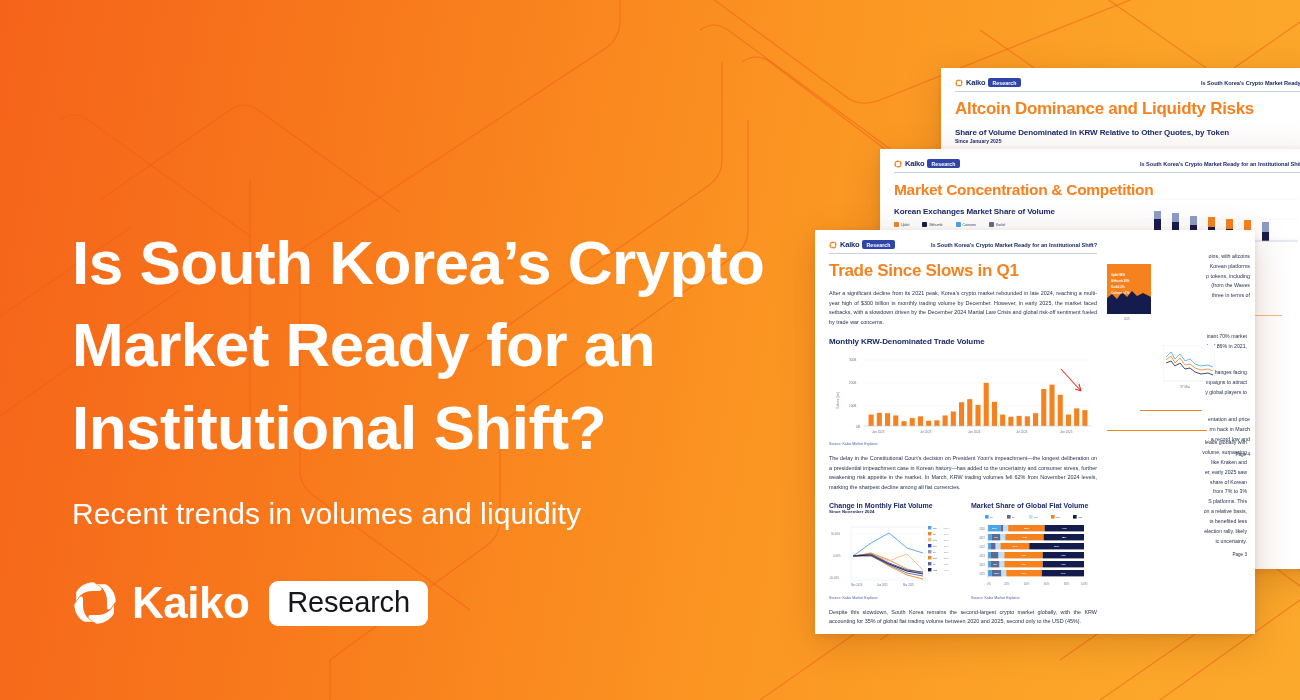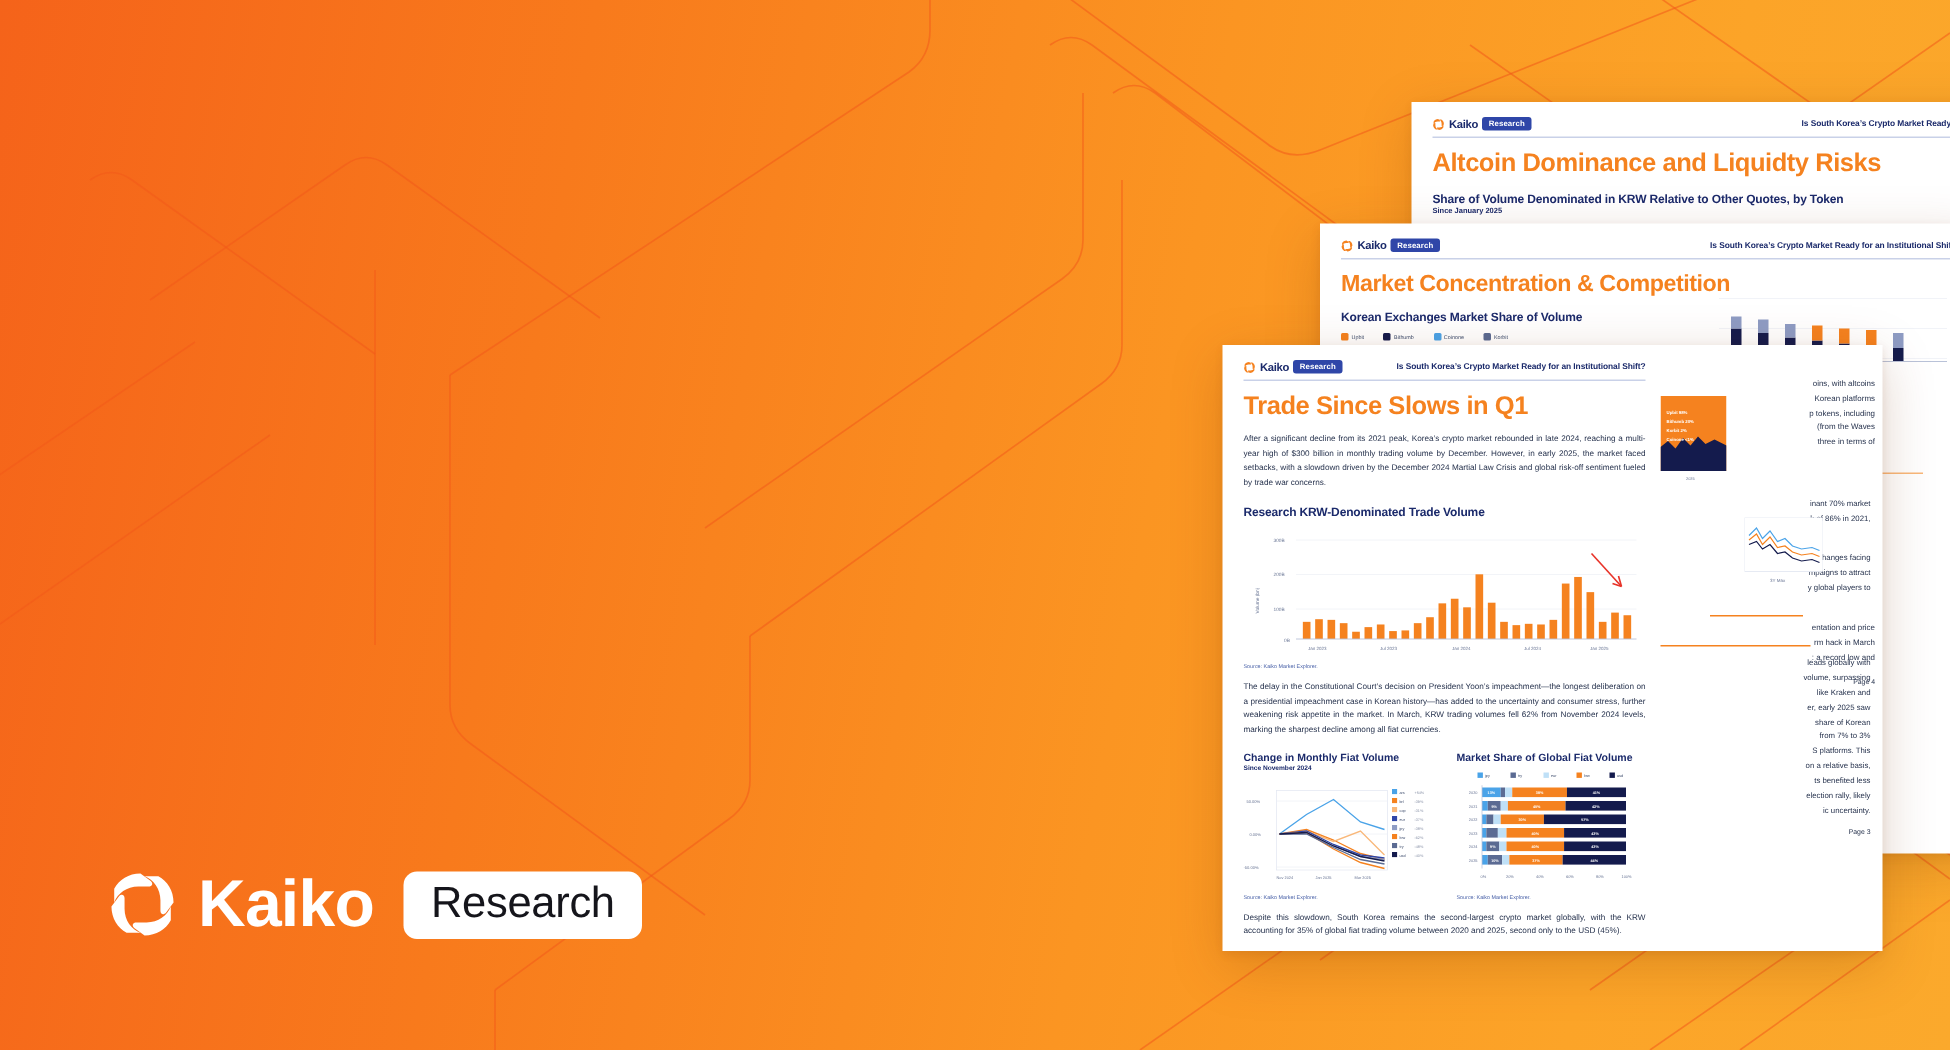--- a/index.html
+++ b/index.html
@@ -141,20 +141,26 @@
       <path d="M1200 500 L1300 570"></path>
       <path d="M1060 660 L1220 548 Q1234 538 1248 548 L1300 586"></path>
       <path d="M1100 700 L1230 610"></path>
       <path d="M1235 470 Q1249 460 1262 470 L1300 497"></path>
       <path d="M880 640 L1000 556 Q1014 546 1028 556 L1120 620"></path>
       <path d="M760 700 L900 602"></path>
       <path d="M980 30 L1120 128 Q1134 138 1148 128 L1300 22"></path>
     </g>
   </svg>
 
+  <div id="hero">
+    <div id="hero-title">Is South Korea’s Crypto
+Market Ready for an
+Institutional Shift?</div>
+    <div id="hero-sub">Recent trends in volumes and liquidity</div>
+  </div>
 
   <div id="logo-lockup">
     <svg id="logo-mark" viewBox="0 0 100 100">
       <g fill="#ffffff">
         <path d="M47 5 C30 5 16 14 9 27 L9 47 C14 34 27 24 44 24 L59 24 C64 24 66 20 62 16 Z"></path>
         <path d="M95 47 C95 30 86 16 73 9 L53 9 C66 14 76 27 76 44 L76 59 C76 64 80 66 84 62 Z"></path>
         <path d="M53 95 C70 95 84 86 91 73 L91 53 C86 66 73 76 56 76 L41 76 C36 76 34 80 38 84 Z"></path>
         <path d="M5 53 C5 70 14 84 27 91 L47 91 C34 86 24 73 24 56 L24 41 C24 36 20 34 16 38 Z"></path>
       </g>
     </svg>
@@ -297,21 +303,21 @@
             <span class="pg-logo-word">Kaiko</span>
             <span class="pg-logo-pill">Research</span>
           </div>
           <div class="pg-head-title">Is South Korea’s Crypto Market Ready for an Institutional Shift?</div>
         </div>
         <div class="pg-rule"></div>
 
         <div class="pg-h1">Trade Since Slows in Q1</div>
         <div class="pg-body">After a significant decline from its 2021 peak, Korea’s crypto market rebounded in late 2024, reaching a multi-year high of $300 billion in monthly trading volume by December. However, in early 2025, the market faced setbacks, with a slowdown driven by the December 2024 Martial Law Crisis and global risk-off sentiment fueled by trade war concerns.</div>
 
-        <div class="pg-h2">Research KRW-Denominated Trade Volume</div>
+        <div class="pg-h2">Monthly KRW-Denominated Trade Volume</div>
 
         <svg width="268" height="88" viewBox="0 0 268 88" style="margin-top:5px">
           <g font-size="3.2" fill="#6b7796" font-family="Liberation Sans, sans-serif">
             <text x="20" y="10">300B</text>
               <text x="20" y="33">200B</text>
             <text x="20" y="56">100B</text>
               <text x="27" y="77">0B</text>
           </g>
           <text x="10" y="58" font-size="3.2" fill="#6b7796" transform="rotate(-90 10 58)">Volume (bn)</text>
           <g stroke="#edf0f6" stroke-width="0.5">

